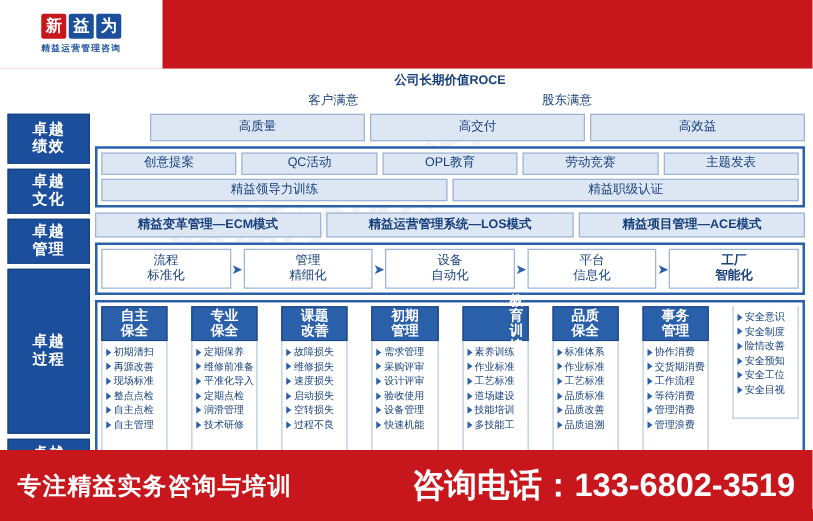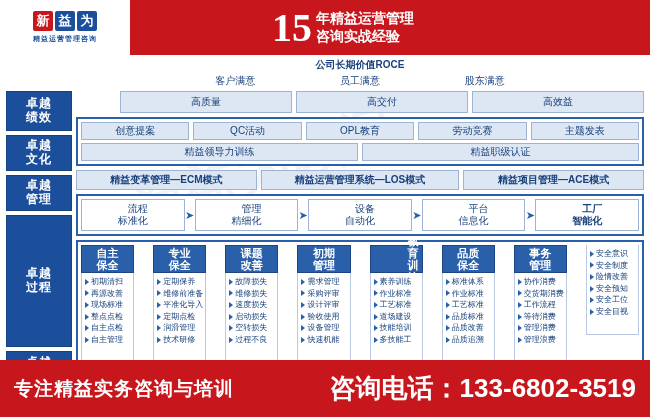--- a/index.html
+++ b/index.html
@@ -69,21 +69,21 @@
     display:flex;flex-direction:column;align-items:center;justify-content:center;
     letter-spacing:1px;line-height:1.15;
   }
   
   .content{
     position:absolute;left:76px;top:3px;width:568px;
   }
   .rowflex{display:flex;gap:4px;}
   .cell{
     background:#e9eef6;border:1px solid #9fb4d4;color:#1b3f73;
-    font-size:10px;text-align:right;display:flex;align-items:center;justify-content:center;
+    font-size:10px;text-align:center;display:flex;align-items:center;justify-content:center;
     line-height:1.2;
   }
   .cell.lightblue{background:#dde6f3;color:#17407c;}
   .cell.white{background:#ffffff;color:#17407c;}
 
   .outer-box{
     border:2px solid #2a5faa;background:#ffffff;
   }
 
   
@@ -126,27 +126,20 @@
 <div class="root">
 
   <div class="header">
     <div class="logo-box">
       <div class="logo-mark">
         <span class="logo-sq red">新</span>
         <span class="logo-sq">益</span>
         <span class="logo-sq">为</span>
       </div>
       <div class="logo-txt">精益运营管理咨询</div>
-    </div>
-    <div class="header-main">
-      <div class="big15">15</div>
-      <div class="hdr-text">
-        <div>年精益运营管理</div>
-        <div>咨询实战经验</div>
-      </div>
     </div>
   </div>
 
   <div class="body-wrap">
     <div class="watermark">新益为顾问</div>
 
     <div class="leftcol">
       <div class="lbl" style="height: 38px; margin-top: 33px; white-space: pre-line;">卓越
 绩效</div>
       <div class="lbl" style="height: 34px; margin-top: 4px; white-space: pre-line;">卓越
@@ -158,21 +151,20 @@
       <div class="lbl" style="height: 36px; margin-top: 4px; white-space: pre-line;">卓越
 基础</div>
     </div>
 
     <div class="content">
 
       <div style="width:370px;margin:0 auto;">
         <div class="cell white" style="height:14px;border:none;background:transparent;font-size:10px;font-weight:bold;">公司长期价值ROCE</div>
         <div class="rowflex" style="margin-top:2px;">
           <div class="cell white" style="flex:1;height:14px;border:none;background:transparent;">客户满意</div>
-          <div class="cell white" style="flex:1;height:14px;border:none;background:transparent;">员工满意</div>
           <div class="cell white" style="flex:1;height:14px;border:none;background:transparent;">股东满意</div>
         </div>
       </div>
 
       <div class="rowflex" style="margin-top:3px;padding-left:44px;">
         <div class="cell lightblue" style="flex:1;height:20px;">高质量</div>
         <div class="cell lightblue" style="flex:1;height:20px;">高交付</div>
         <div class="cell lightblue" style="flex:1;height:20px;">高效益</div>
       </div>
 

